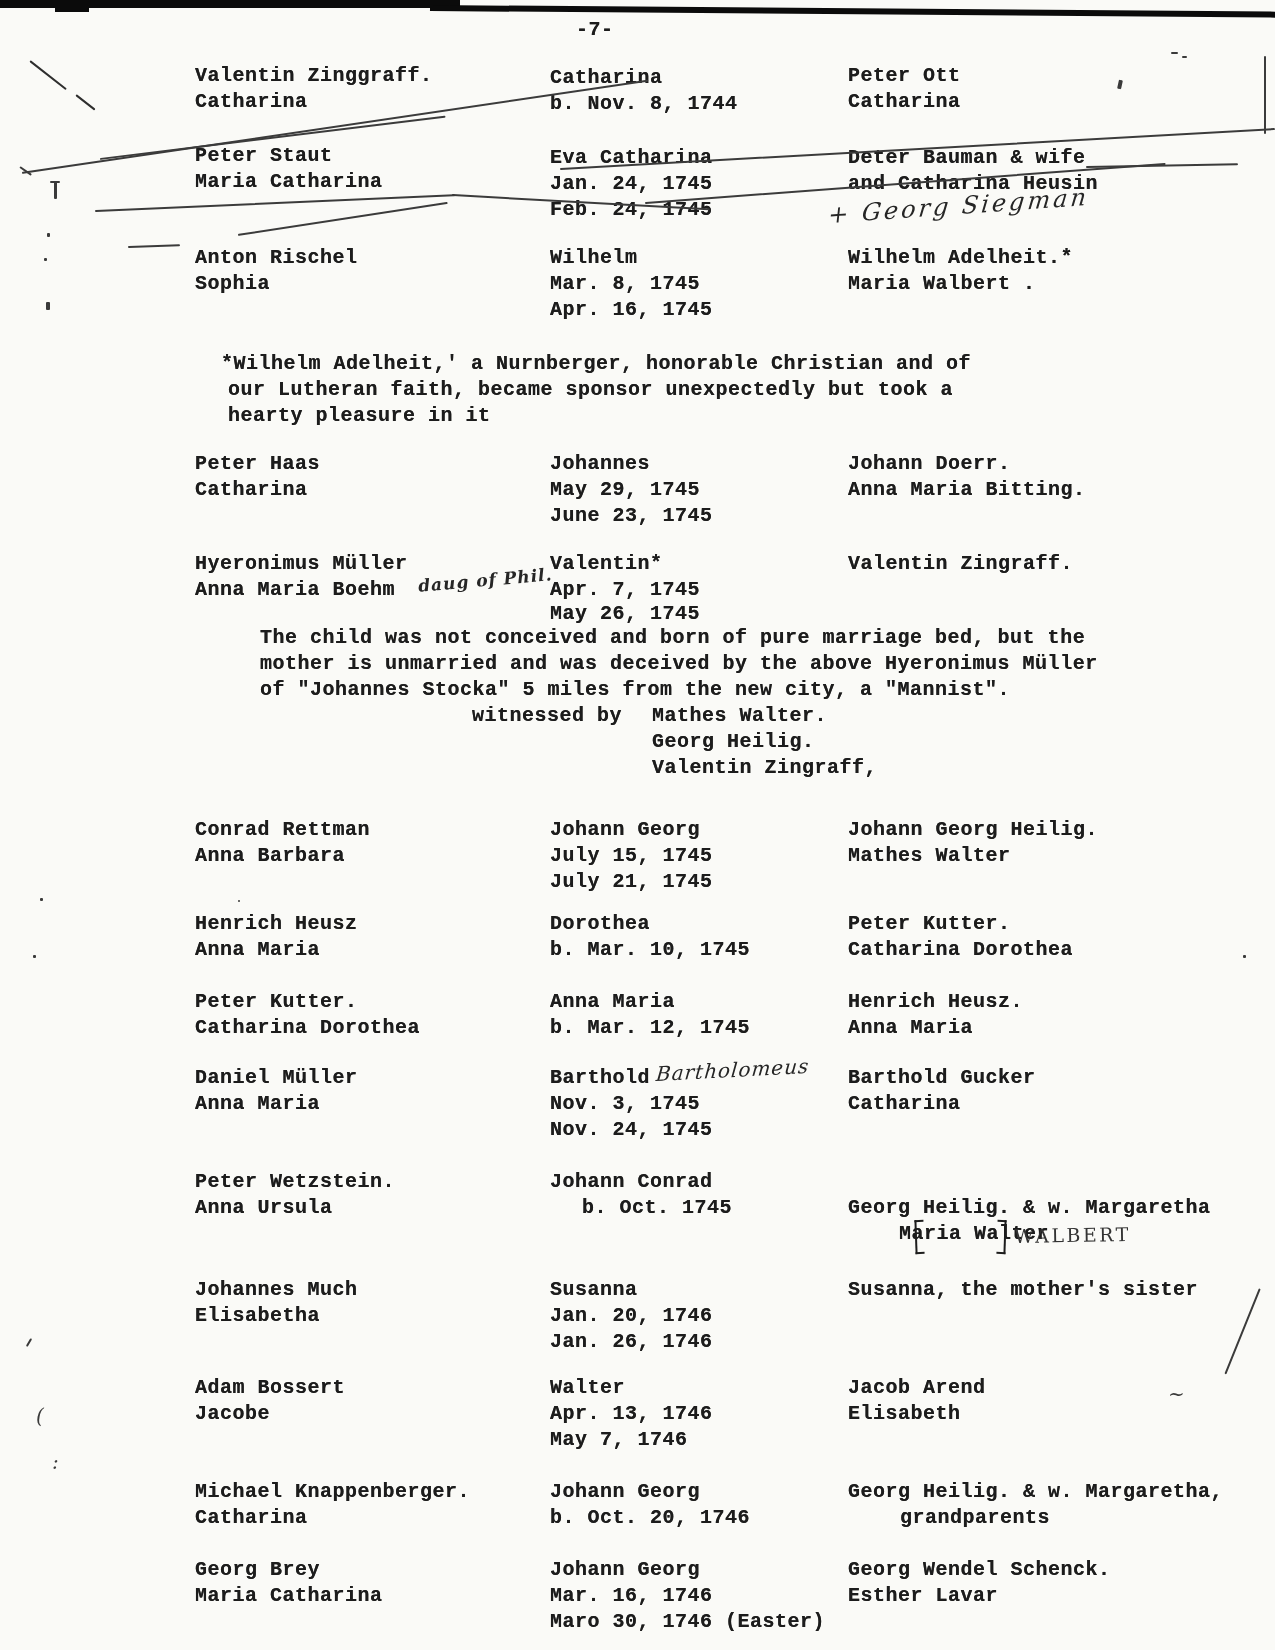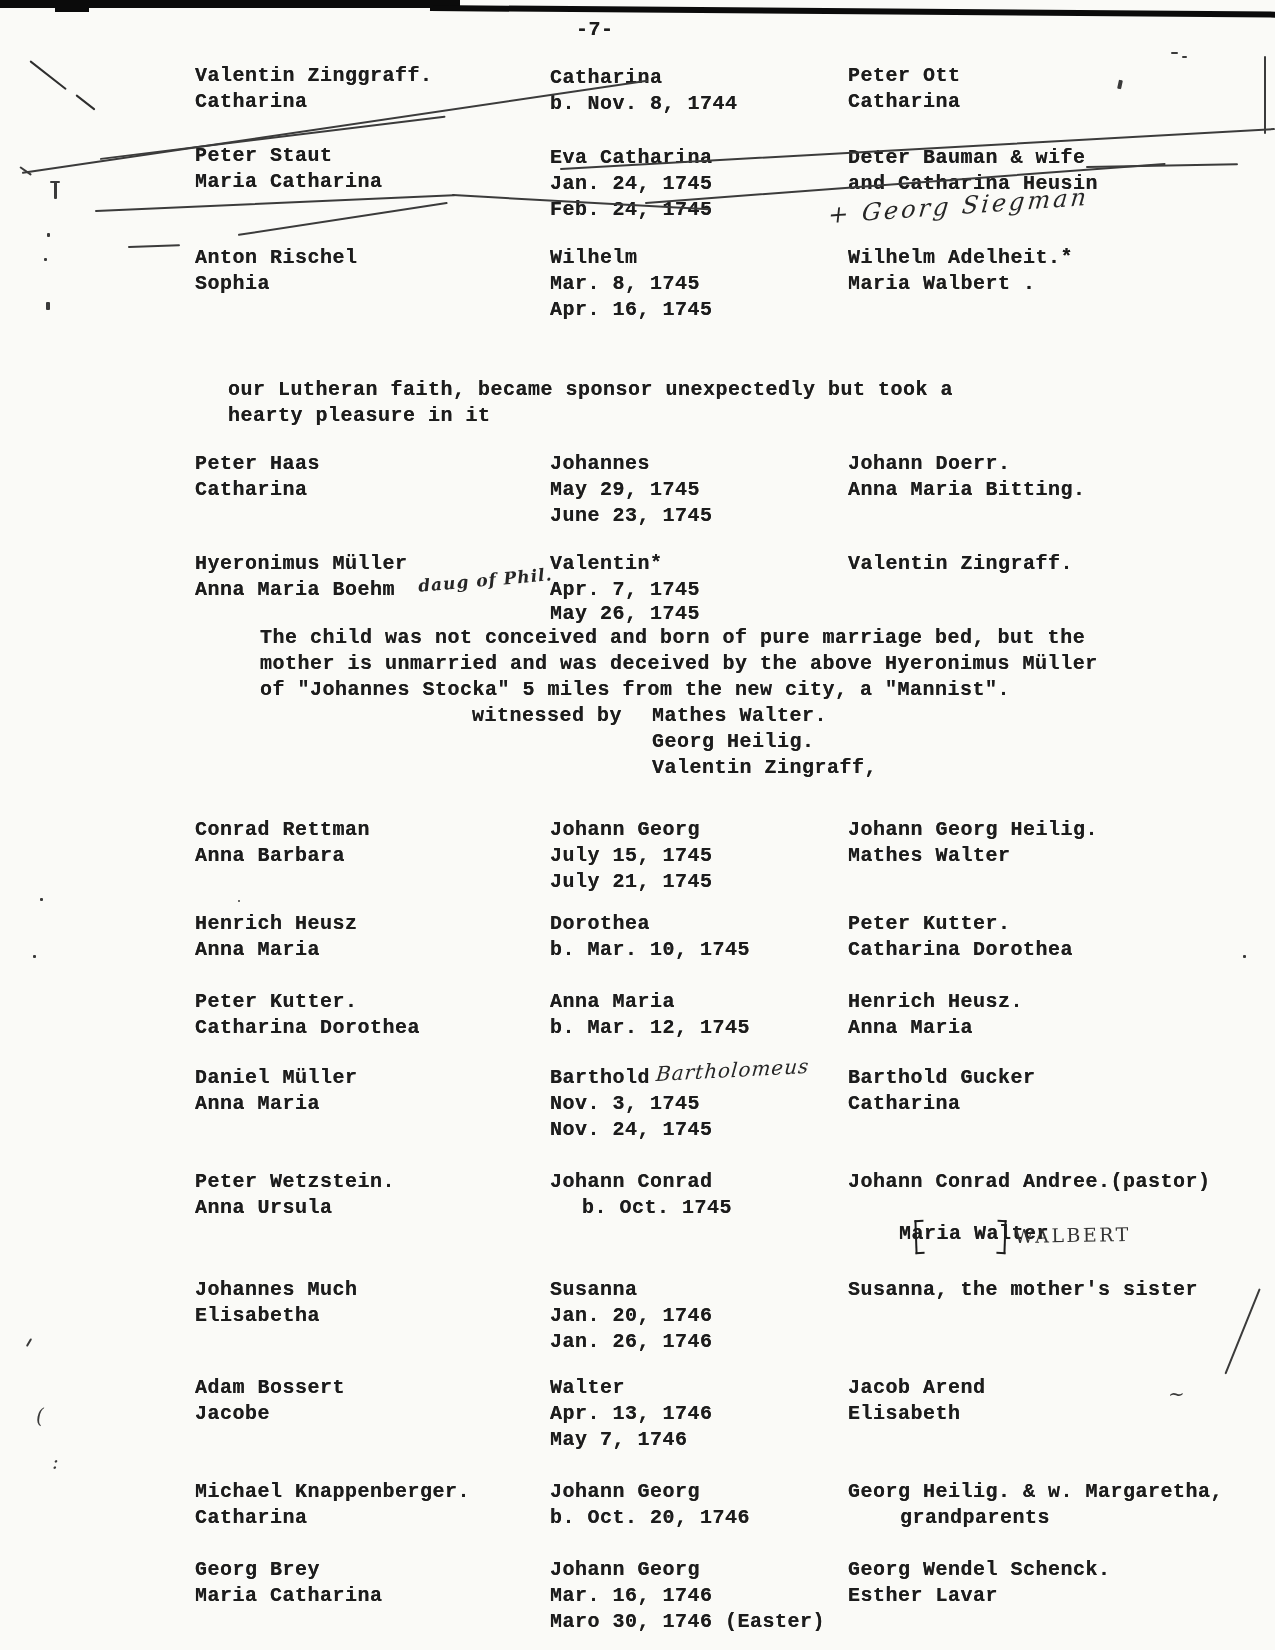--- a/index.html
+++ b/index.html
@@ -67,20 +67,21 @@
   <div class="h h-sig" style="left:828px;top:192px;">+ Georg Siegman</div>
 
   <div class="t" style="left:195px;top:246px;">Anton Rischel</div>
   <div class="t" style="left:195px;top:272px;">Sophia</div>
   <div class="t" style="left:550px;top:246px;">Wilhelm</div>
   <div class="t" style="left:550px;top:272px;">Mar. 8, 1745</div>
   <div class="t" style="left:550px;top:298px;">Apr. 16, 1745</div>
   <div class="t" style="left:848px;top:246px;text-align:right;">Wilhelm Adelheit.*</div>
   <div class="t" style="left:848px;top:272px;">Maria Walbert .</div>
 
+  <div class="t" style="left:221px;top:352px;">*Wilhelm Adelheit,' a Nurnberger, honorable Christian and of</div>
   <div class="t" style="left:228px;top:378px;">our Lutheran faith, became sponsor unexpectedly but took a</div>
   <div class="t" style="left:228px;top:404px;">hearty pleasure in it</div>
 
   <div class="t" style="left:195px;top:452px;">Peter Haas</div>
   <div class="t" style="left:195px;top:478px;">Catharina</div>
   <div class="t" style="left:550px;top:452px;">Johannes</div>
   <div class="t" style="left:550px;top:478px;">May 29, 1745</div>
   <div class="t" style="left:550px;top:504px;">June 23, 1745</div>
   <div class="t" style="left:848px;top:452px;">Johann Doerr.</div>
   <div class="t" style="left:848px;top:478px;">Anna Maria Bitting.</div>
@@ -129,21 +130,21 @@
   <div class="h h-barth" style="left:656px;top:1058px;">Bartholomeus</div>
   <div class="t" style="left:550px;top:1092px;">Nov. 3, 1745</div>
   <div class="t" style="left:550px;top:1118px;">Nov. 24, 1745</div>
   <div class="t" style="left:848px;top:1066px;">Barthold Gucker</div>
   <div class="t" style="left:848px;top:1092px;">Catharina</div>
 
   <div class="t" style="left:195px;top:1170px;">Peter Wetzstein.</div>
   <div class="t" style="left:195px;top:1196px;text-align:center;">Anna Ursula</div>
   <div class="t" style="left:550px;top:1170px;">Johann Conrad</div>
   <div class="t" style="left:550px;top:1196px;margin-left:32px;">b. Oct. 1745</div>
-  <div class="t" style="left:848px;top:1170px;">Johann Conrad Andree.(pastor)</div>
+  <div class="t" style="left:848px;top:1196px;">Georg Heilig. &amp; w. Margaretha</div>
   <div class="t" style="left:888px;top:1222px;margin-left:11px;">Maria Walter</div>
   <div class="hbracket l" style="left:915px;top:1220px;"></div>
   <div class="hbracket r" style="left:997px;top:1220px;"></div>
   <div class="h h-walbert" style="left:1014px;top:1224px;">WALBERT</div>
 
   <div class="t" style="left:195px;top:1278px;text-align:right;">Johannes Much</div>
   <div class="t" style="left:195px;top:1304px;">Elisabetha</div>
   <div class="t" style="left:550px;top:1278px;">Susanna</div>
   <div class="t" style="left:550px;top:1304px;">Jan. 20, 1746</div>
   <div class="t" style="left:550px;top:1330px;">Jan. 26, 1746</div>

